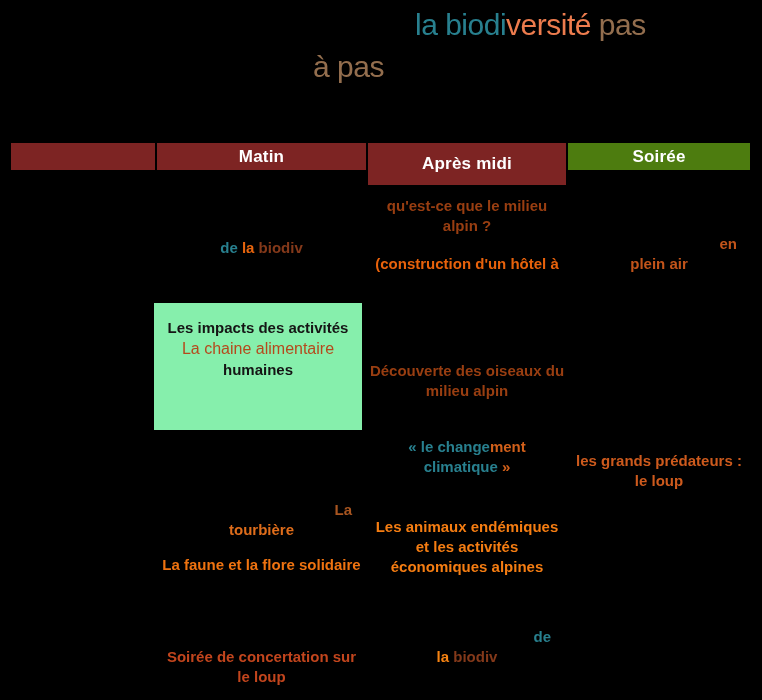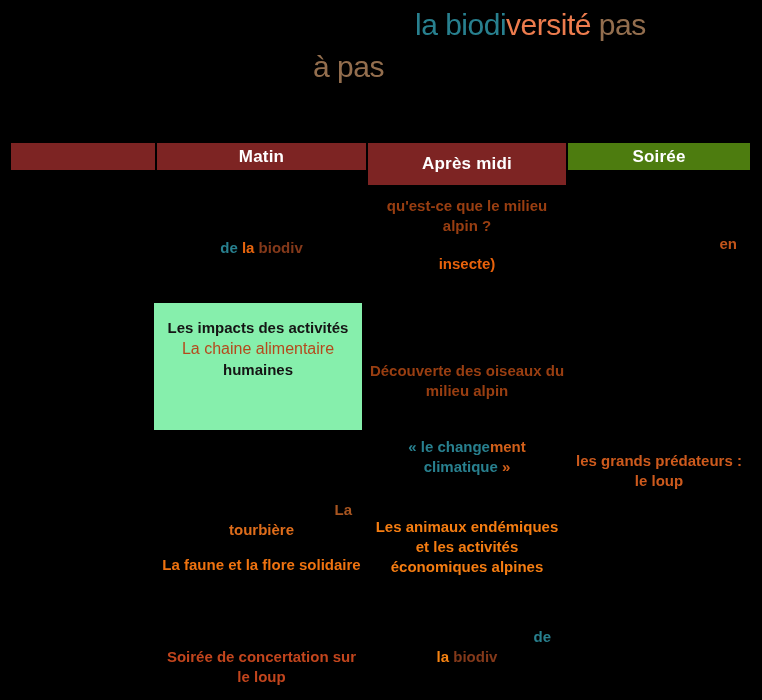--- a/index.html
+++ b/index.html
@@ -52,24 +52,25 @@
     </div>
   <div id="blocks">
       <div class="block" style="left: 157px; top: 238px; width: 209px;">
         <div class="line"><span style="color: rgb(40, 128, 143);">de </span><span style="color: rgb(232, 101, 13);">la </span><span style="color: rgb(132, 57, 26);">biodiv</span></div>
       </div>
       <div class="block" style="left: 368px; top: 196px; width: 198px;">
         <div class="line"><span style="color: rgb(153, 62, 17);">qu'est-ce que le milieu</span></div>
         <div class="line"><span style="color: rgb(153, 62, 17);">alpin ?</span></div>
       </div>
       <div class="block" style="left: 368px; top: 254px; width: 198px;">
-        <div class="line"><span style="color: rgb(232, 98, 11);">insecte)</span></div>
+        <div class="line"><span style="color: rgb(232, 98, 11);">(construction d'un hôtel à</span></div>
       </div>
       <div class="block" style="left: 568px; top: 234px; width: 182px;">
         <div class="line" style="text-align: right; padding-right: 13px;"><span style="color: rgb(194, 84, 26);">en</span></div>
+        <div class="line"><span style="color: rgb(194, 84, 26);">plein air</span></div>
       </div>
       <div class="block whitebox" style="left: 154px; top: 303px; width: 208px; height: 127px; font-size: 15px; line-height: 21px; padding-top: 14px;">
         <div class="line"><span style="color: rgb(21, 21, 21);">Les impacts des activités</span></div>
         <div class="line" style="font-size: 16px;"><span style="color: rgb(181, 73, 28); font-weight: 400;">La chaine alimentaire</span></div>
         <div class="line"><span style="color: rgb(21, 21, 21);">humaines</span></div>
       </div>
       <div class="block" style="left: 368px; top: 361px; width: 198px;">
         <div class="line"><span style="color: rgb(153, 62, 17);">Découverte des oiseaux du</span></div>
         <div class="line"><span style="color: rgb(153, 62, 17);">milieu alpin</span></div>
       </div>

